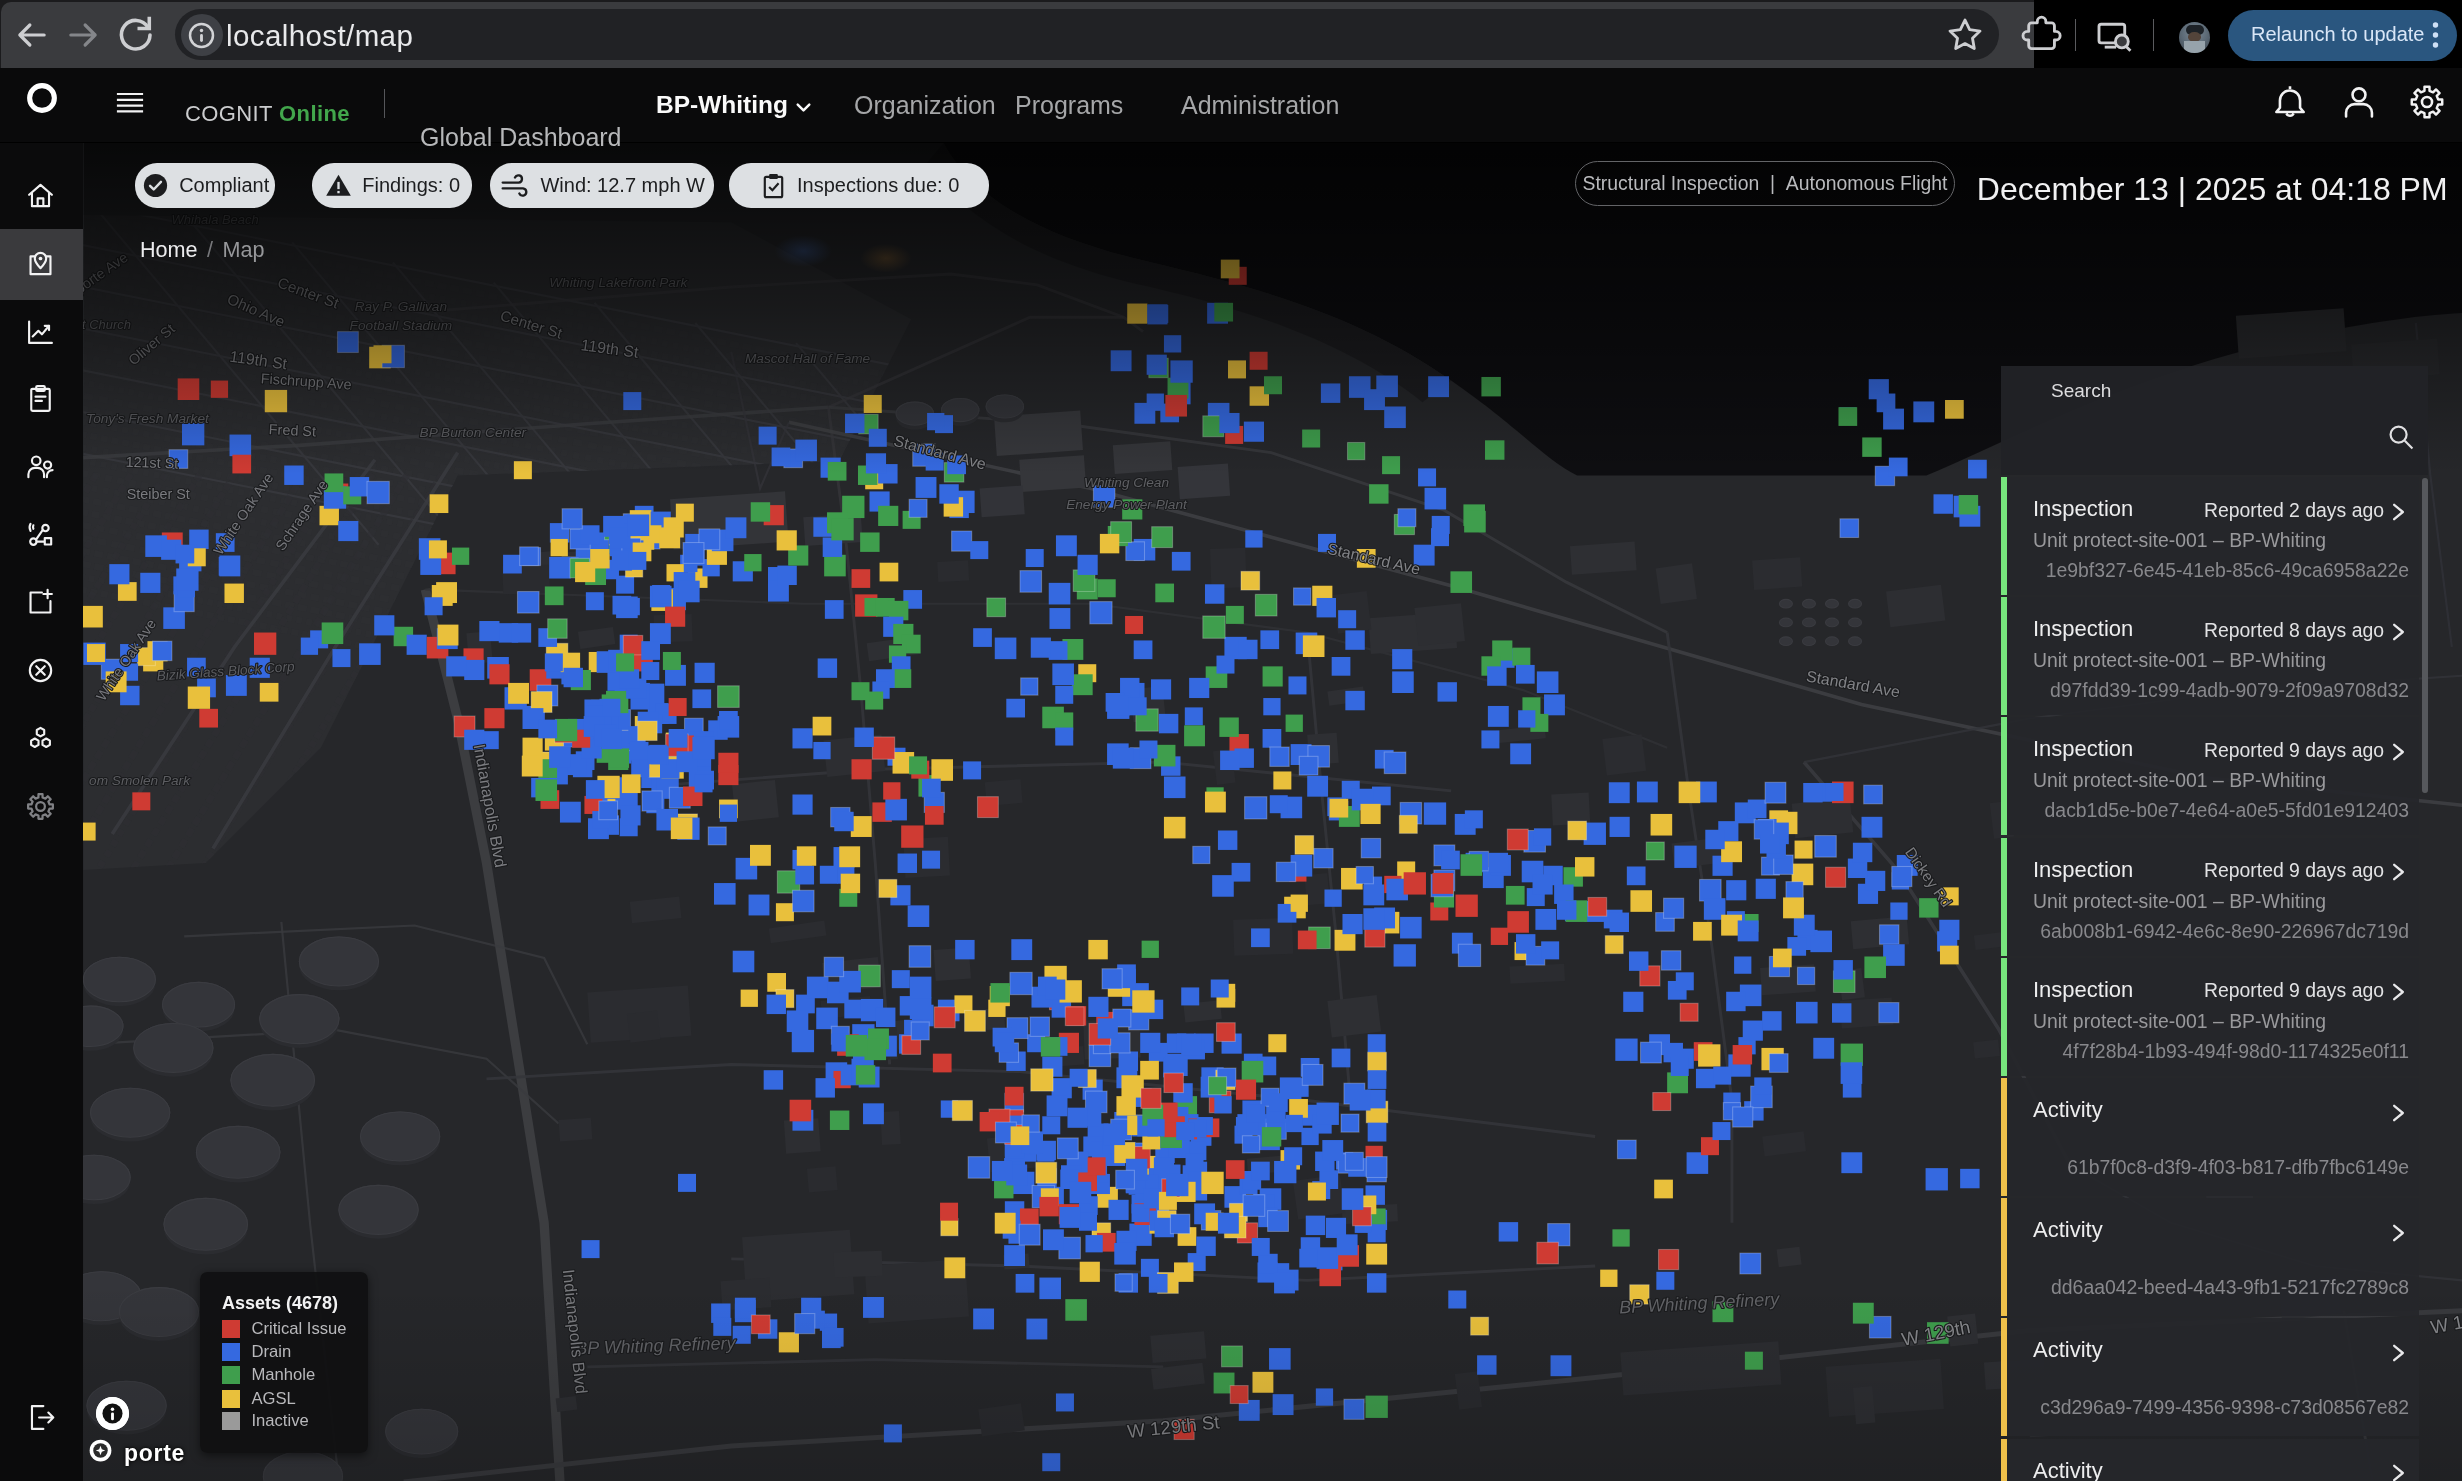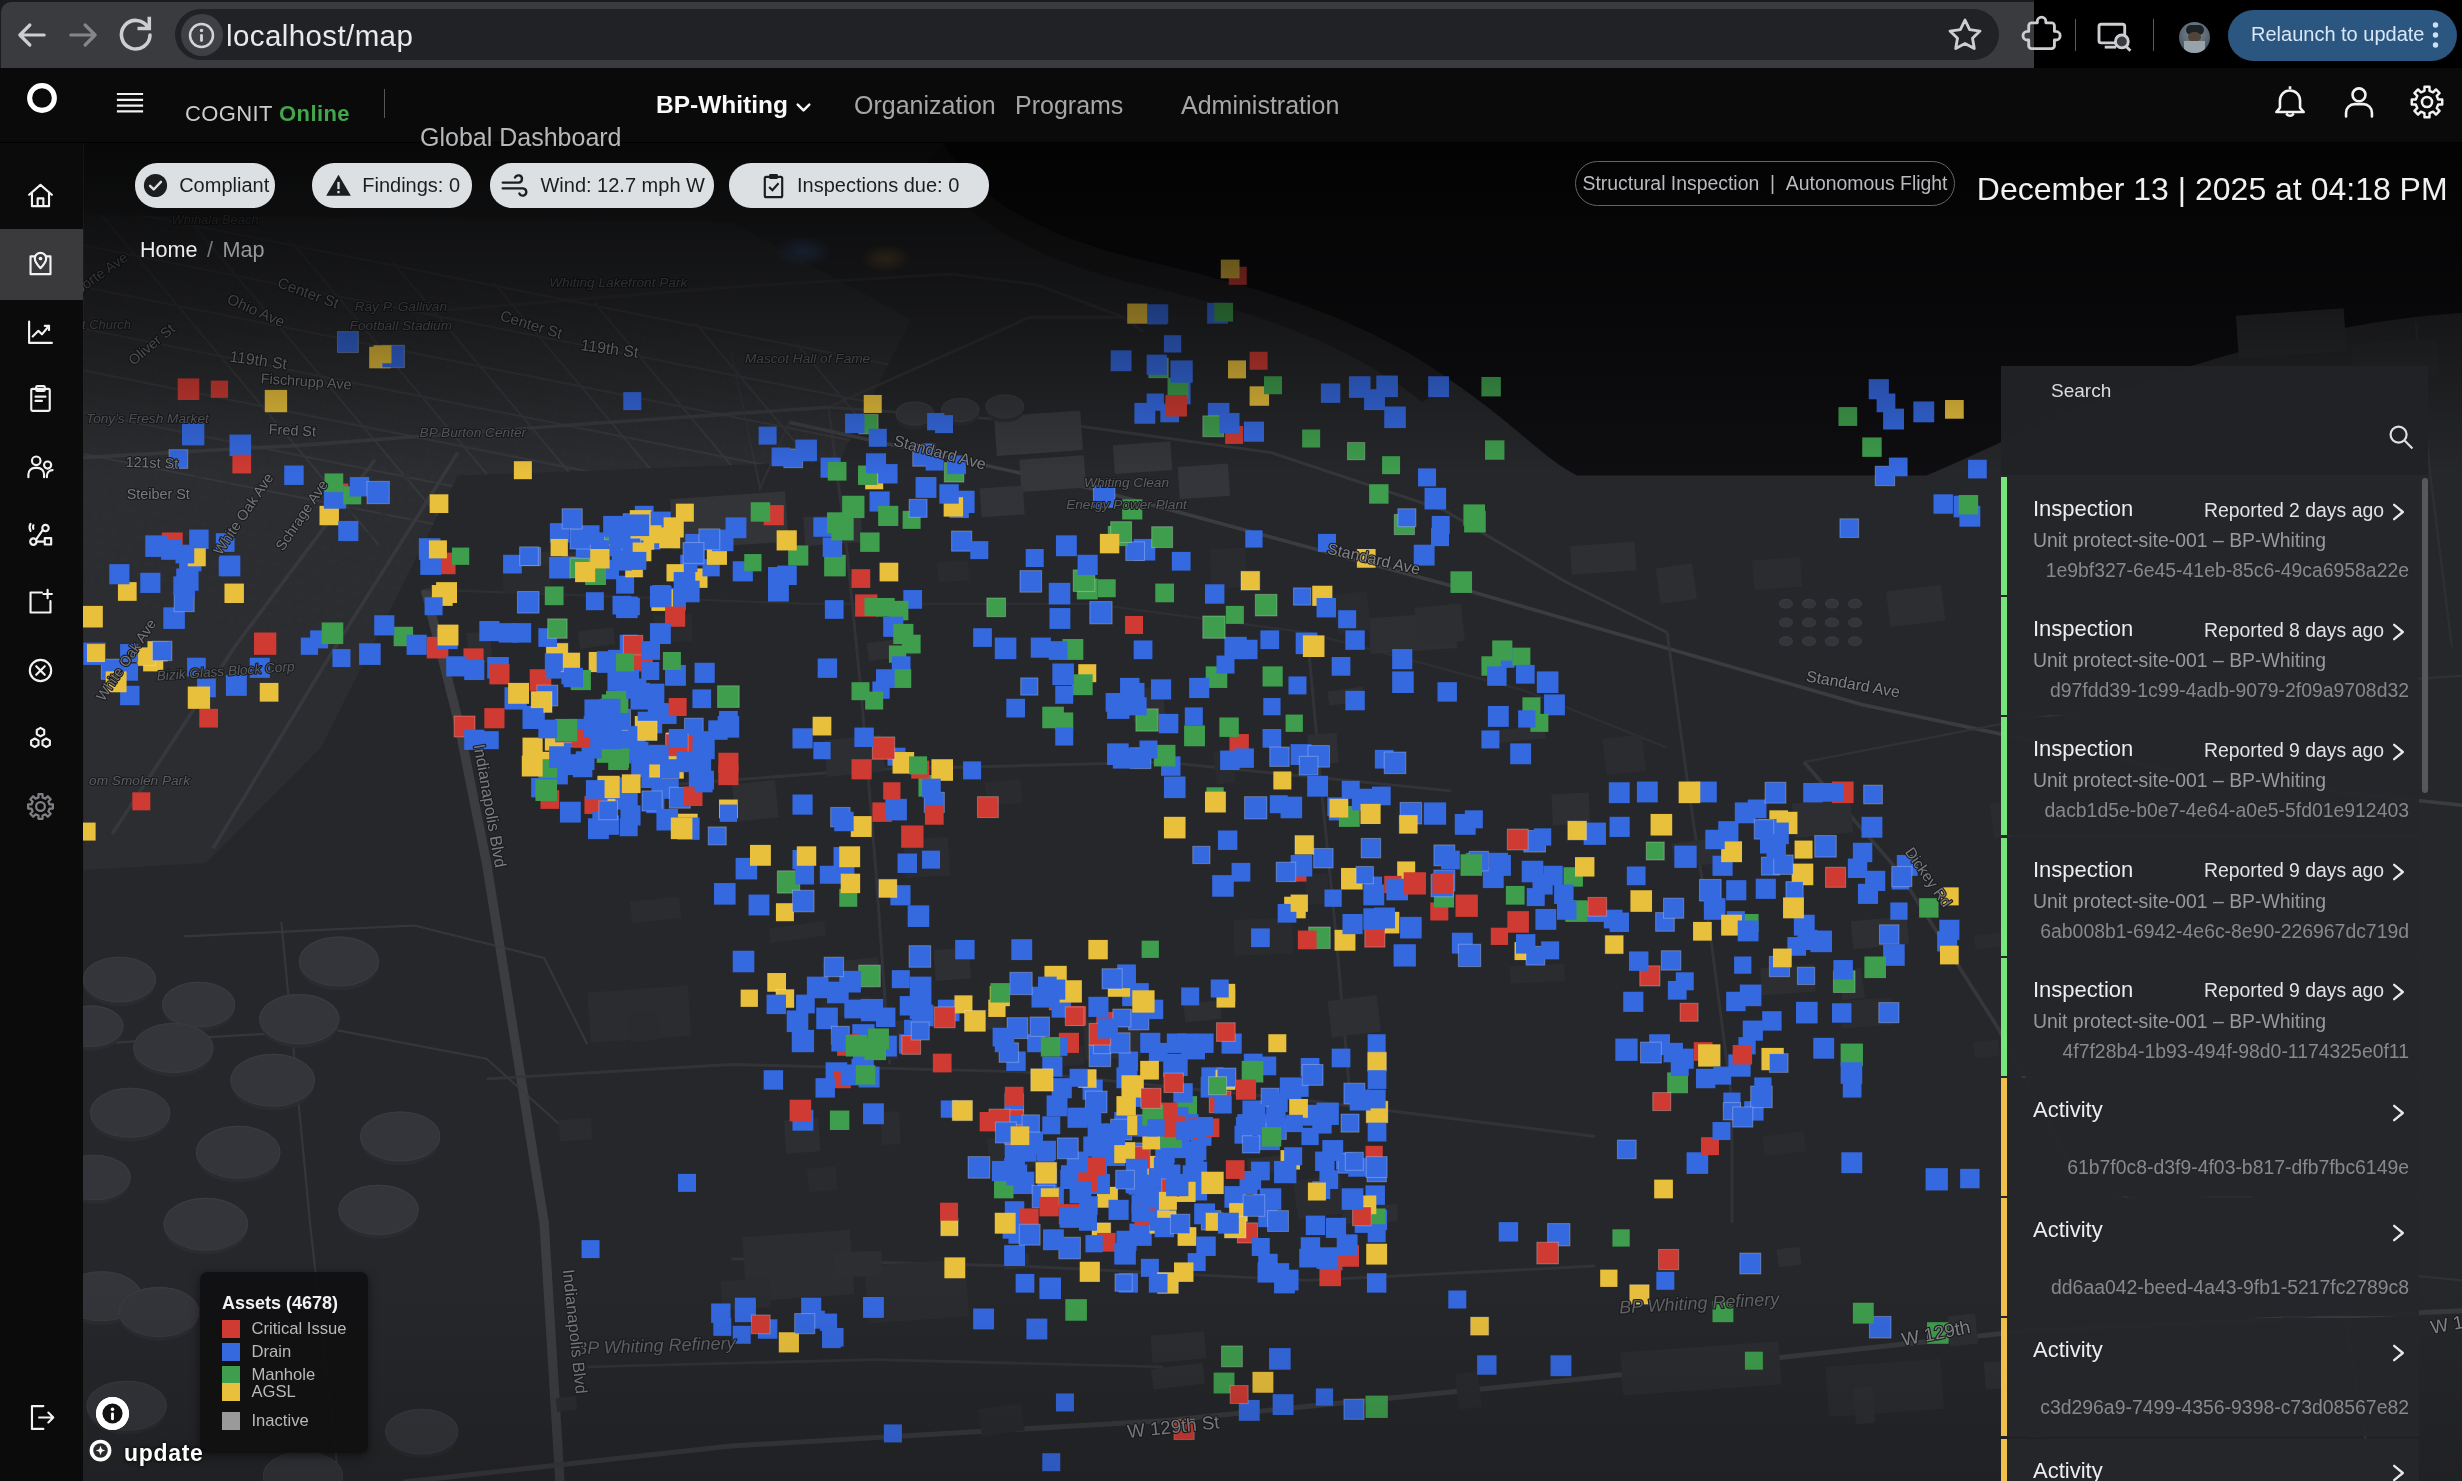--- a/index.html
+++ b/index.html
@@ -1957,34 +1957,34 @@
         <div class="lt">Critical Issue</div>
       </div>
       <div class="lrow" style="top:71px;">
         <div class="sw" style="background:#3569e0;"></div>
         <div class="lt">Drain</div>
       </div>
       <div class="lrow" style="top:94px;">
         <div class="sw" style="background:#3f9e4d;"></div>
         <div class="lt">Manhole</div>
       </div>
-      <div class="lrow" style="top:111px;padding-left:44px;">
+      <div class="lrow" style="top:118px;padding-left:44px;">
         <div class="sw" style="background:#e9c03c;"></div>
         <div class="lt">AGSL</div>
       </div>
       <div class="lrow" style="top:140px;">
         <div class="sw" style="background:#9a9a9a;"></div>
         <div class="lt">Inactive</div>
       </div>
     </div>
 <div id="infobtn"><svg width="33" height="33" viewBox="0 0 46 46">
         <circle cx="23" cy="23" r="23" fill="#fff"></circle>
         <circle cx="23" cy="23" r="14" fill="#111"></circle>
         <circle cx="23" cy="17" r="2.4" fill="#fff"></circle>
         <rect x="21" y="21.5" width="4" height="11" rx="2" fill="#fff"></rect>
       </svg></div>
 <div id="mblogo"><svg width="29" height="29" viewBox="0 0 40 40">
         <circle cx="20" cy="20" r="15" fill="#fff"></circle>
         <circle cx="20" cy="20" r="10" fill="#2b2b2b"></circle>
         <path d="M20 13.5 l1.8 4.7 4.7 1.8 -4.7 1.8 -1.8 4.7 -1.8-4.7 -4.7-1.8 4.7-1.8 z" fill="#fff"></path>
       </svg></div>
-<div id="mbtext">update</div>
+<div id="mbtext">porte</div>
 </div>
 
 </body></html>

